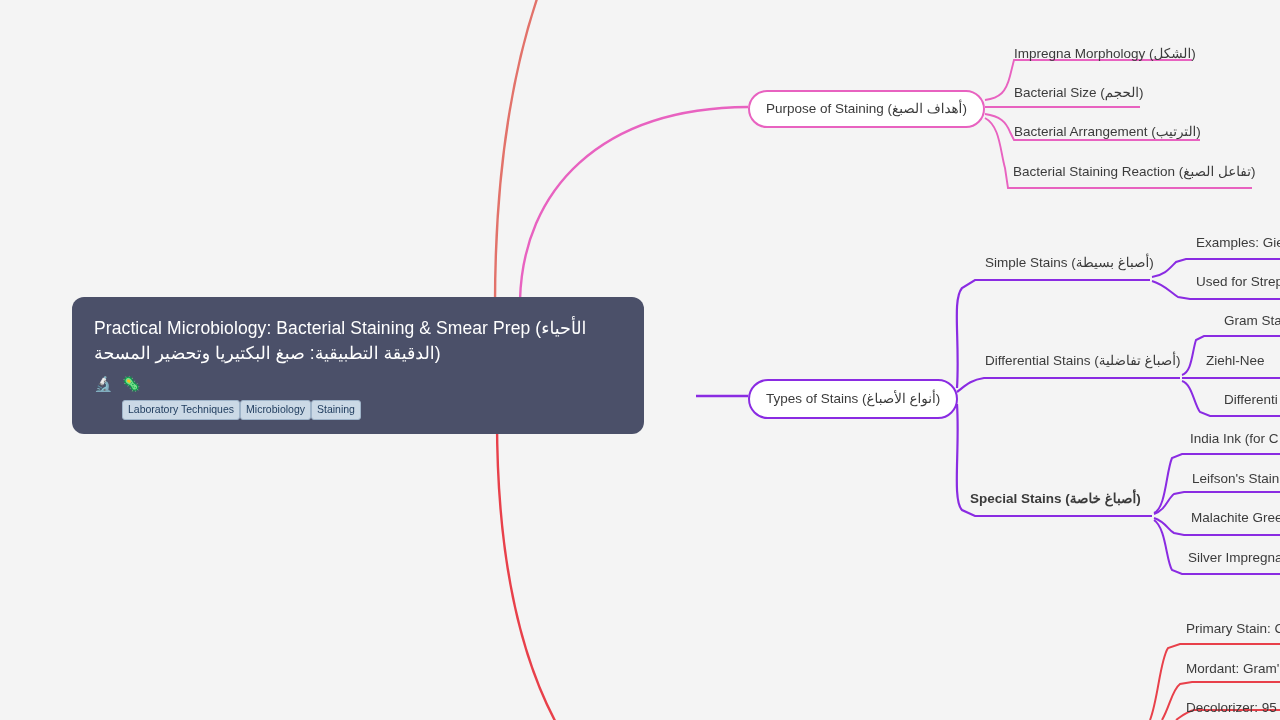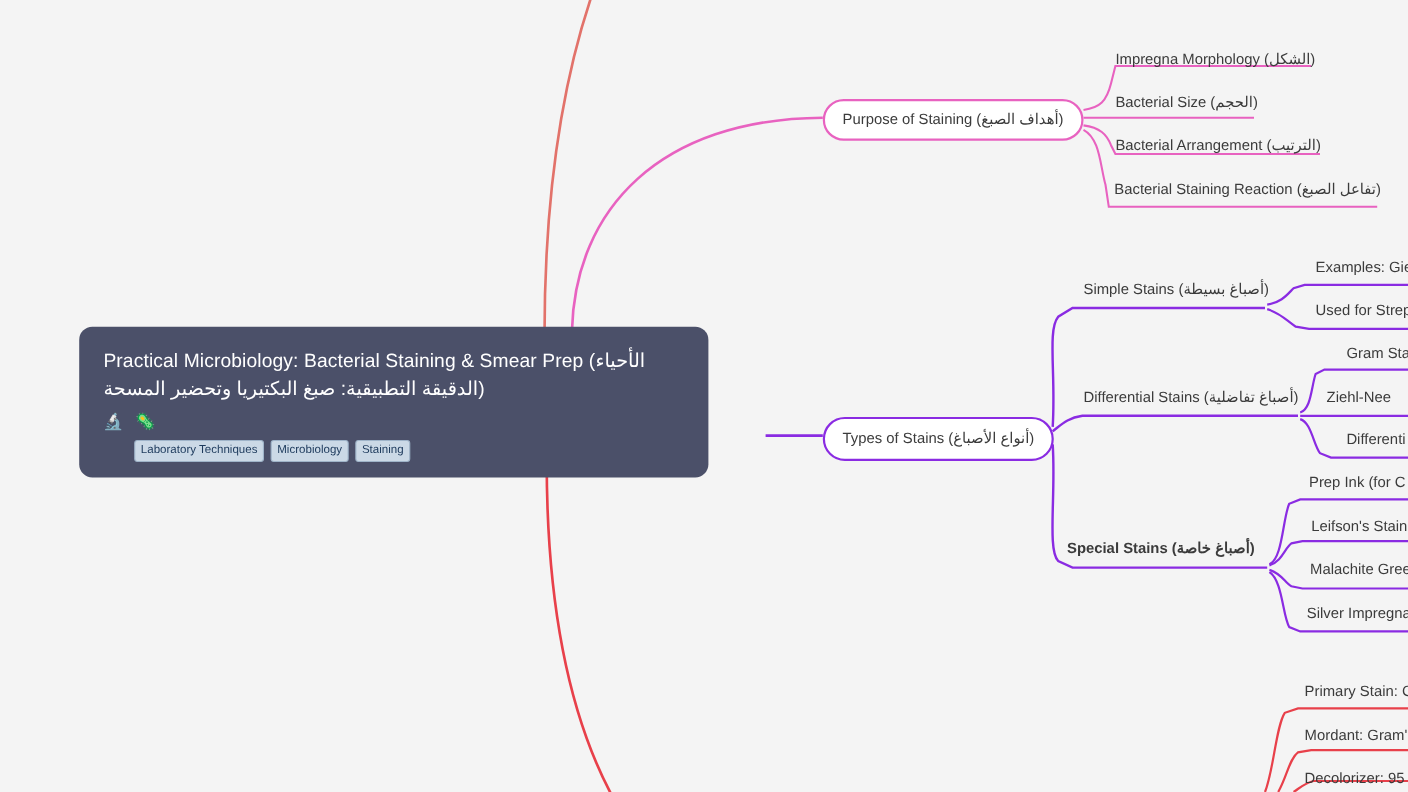--- a/index.html
+++ b/index.html
@@ -48,21 +48,21 @@
   }
   .root-emojis {
     margin-top: 9px;
     font-size: 15px;
     line-height: 18px;
     letter-spacing: 3px;
   }
   .root-tags {
     margin-top: 7px;
     display: flex;
-    gap: 6px;
+    gap: 0;
     padding-left: 28px;
   }
   .tag {
     display: inline-block;
     background: #cbd9e6;
     border: 1px solid #9fb4c9;
     border-radius: 3px;
     color: #1d3a5c;
     font-size: 10.5px;
     line-height: 13px;
@@ -163,21 +163,21 @@
   <div class="lbl" style="left:985px; top:353px;">Differential Stains (أصباغ تفاضلية)</div>
   <div class="lbl" style="left:970px; top:491px;font-weight:bold;">Special Stains (أصباغ خاصة)</div>
 
   <div class="lbl" style="left:1196px; top:235px;">Examples: Gie</div>
   <div class="lbl" style="left:1196px; top:274px;">Used for Strep</div>
 
   <div class="lbl" style="left:1224px; top:313px;">Gram Sta</div>
   <div class="lbl" style="left:1206px; top:353px;">Ziehl-Nee</div>
   <div class="lbl" style="left:1224px; top:392px;">Differenti</div>
 
-  <div class="lbl" style="left:1190px; top:431px;">Prep Ink (for C</div>
+  <div class="lbl" style="left:1190px; top:431px;">India Ink (for C</div>
   <div class="lbl" style="left:1192px; top:471px;">Leifson's Stain</div>
   <div class="lbl" style="left:1191px; top:510px;">Malachite Gree</div>
   <div class="lbl" style="left:1188px; top:550px;">Silver Impregna</div>
 
   <div class="lbl" style="left:1186px; top:621px;">Primary Stain: C</div>
   <div class="lbl" style="left:1186px; top:661px;">Mordant: Gram'</div>
   <div class="lbl" style="left:1186px; top:700px;">Decolorizer: 95</div>
 
 </div>
 

